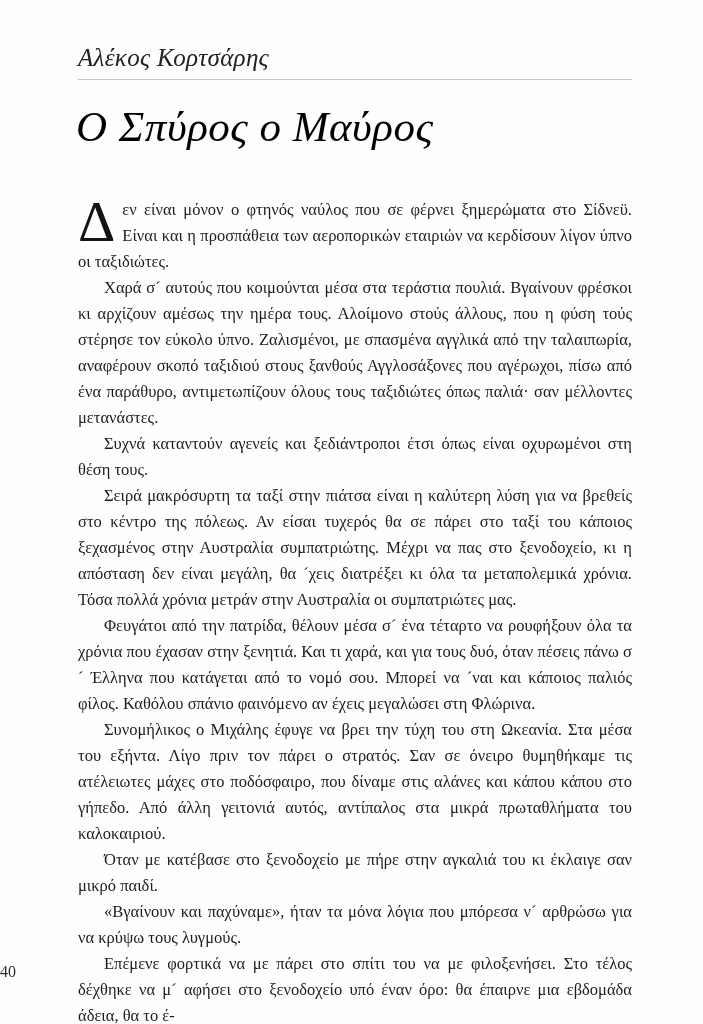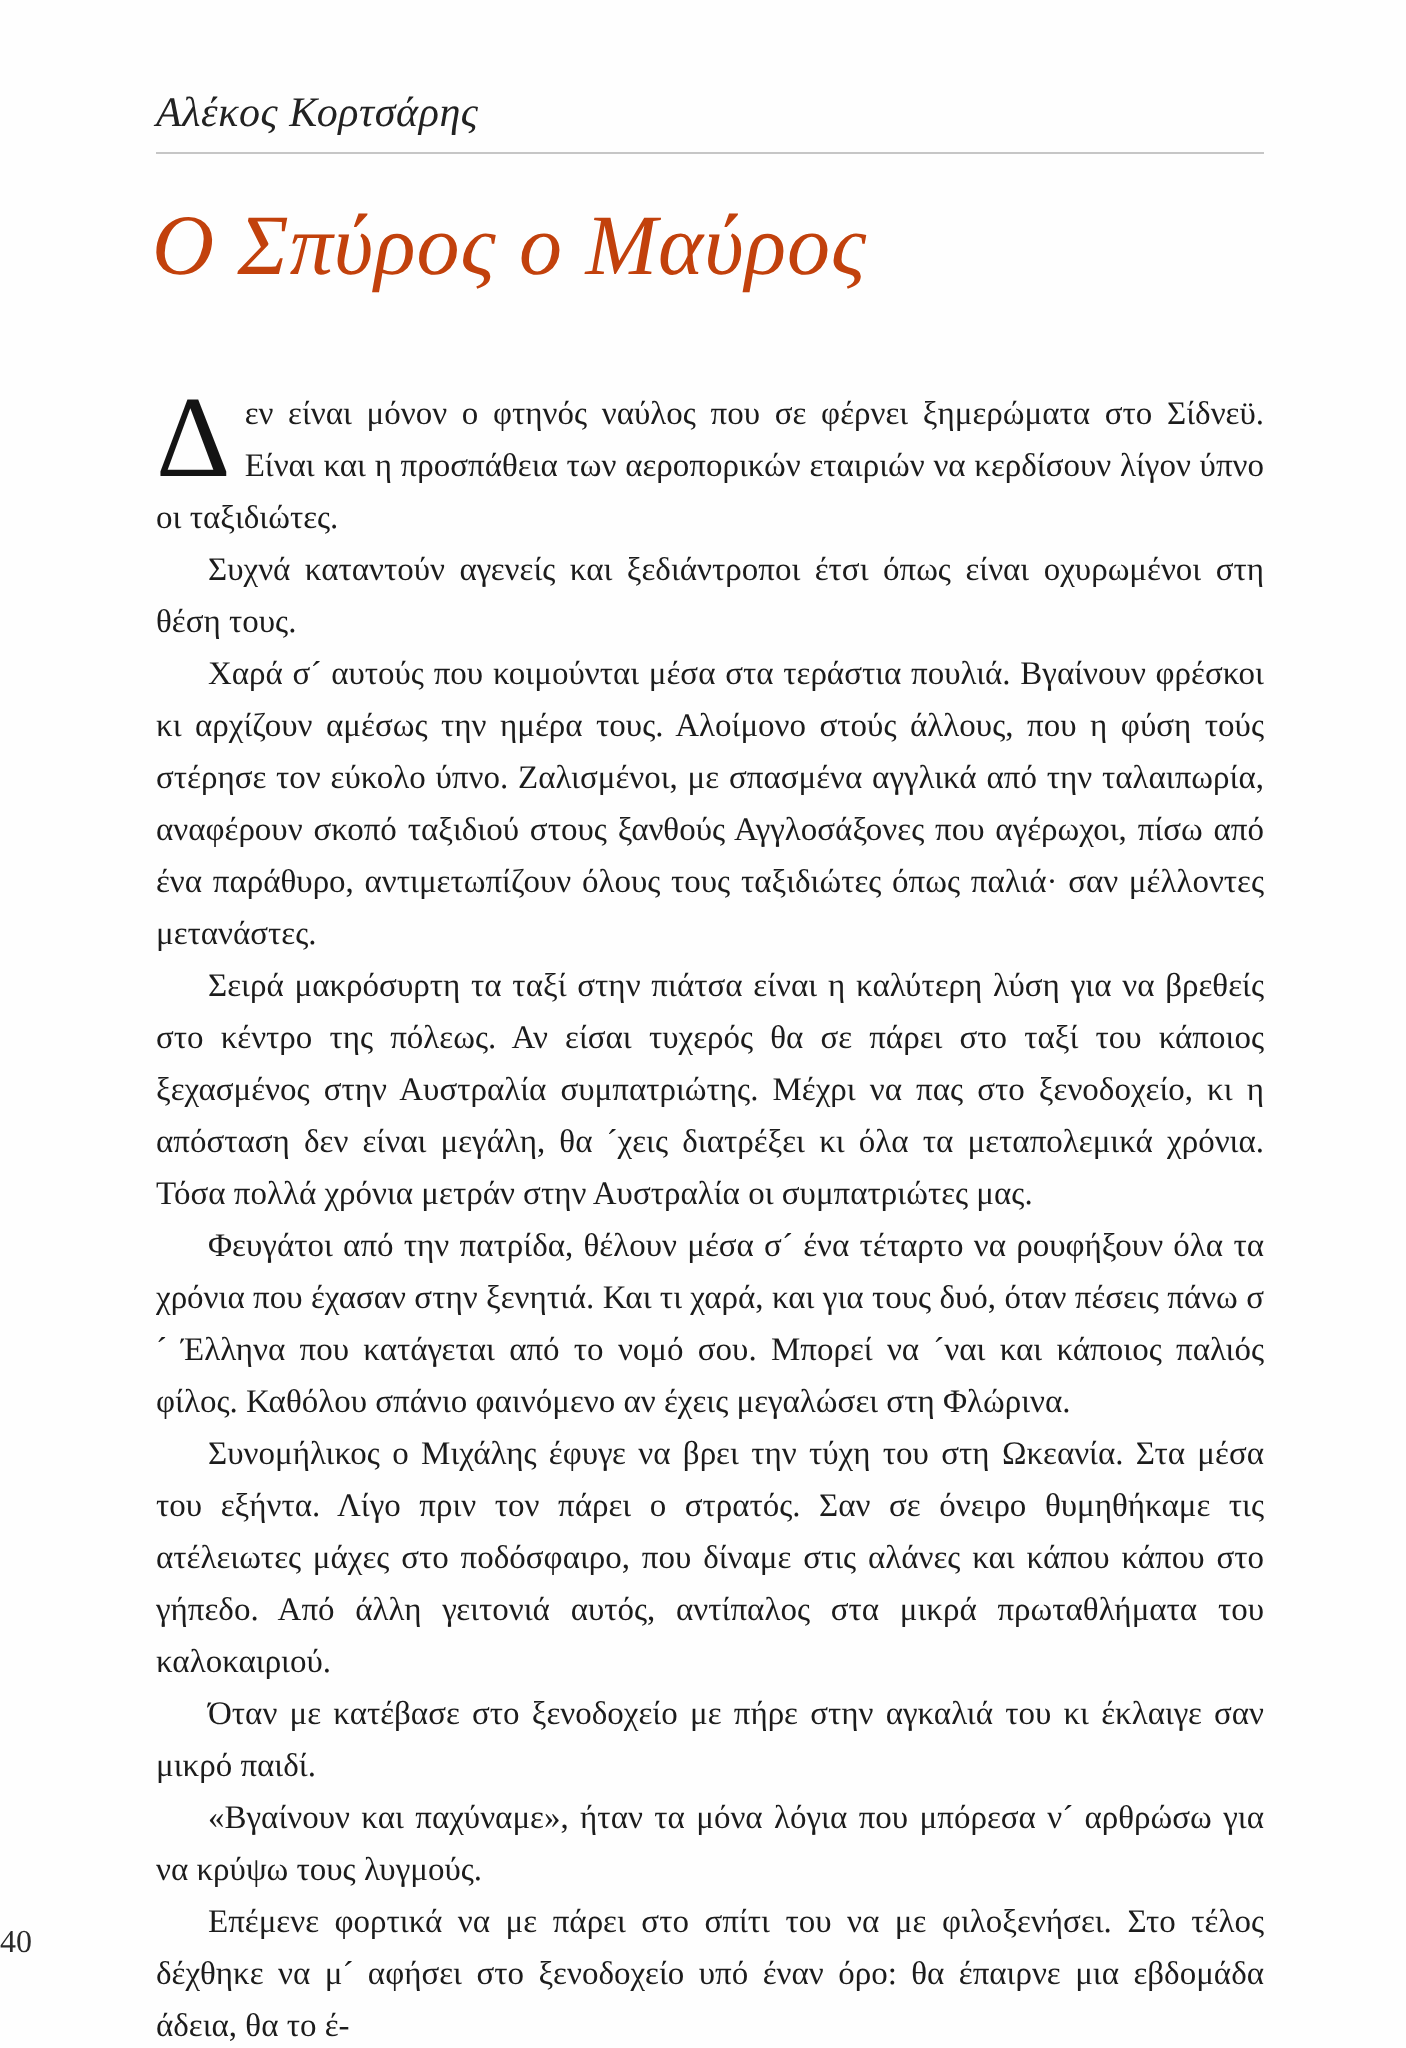--- a/index.html
+++ b/index.html
@@ -20,36 +20,36 @@
   }
   .content {
     position: absolute;
     left: 78px;
     top: 0;
     width: 554px;
   }
   .author {
     margin-top: 44px;
     font-style: italic;
-    font-size: 21px;
+    font-size: 25px;
     letter-spacing: 0.3px;
     color: #222222;
   }
   .header-rule {
     margin-top: 7px;
     height: 1px;
     background: #c6c6c6;
   }
   .title {
     margin: 22px 0 0 -2px;
     font-style: italic;
     font-weight: normal;
     font-size: 43px;
     letter-spacing: 0.5px;
-    color: #c2410c;
+    color: #000000;
   }
   .body-text {
     margin-top: 46px;
     font-size: 16.5px;
     line-height: 26px;
     text-align: justify;
   }
   .body-text p {
     margin: 0;
     text-indent: 26px;
@@ -83,23 +83,23 @@
     <div class="author">Αλέκος Κορτσάρης</div>
 
     <div class="header-rule"></div>
 
     <h1 class="title">Ο Σπύρος ο Μαύρος</h1>
 
     <div class="body-text">
 
       <p class="first-paragraph"><span class="dropcap">Δ</span><span>εν είναι μόνον ο φτηνός ναύλος που σε φέρνει ξημερώματα στο Σίδνεϋ. Είναι και η προσπάθεια των αεροπορικών εταιριών να κερδίσουν λίγον ύπνο οι ταξιδιώτες.</span></p>
 
+      <p>Χαρά σ´ αυτούς που κοιμούνται μέσα στα τεράστια πουλιά. Βγαίνουν φρέσκοι κι αρχίζουν αμέσως την ημέρα τους. Αλοίμονο στούς άλλους, που η φύση τούς στέρησε τον εύκολο ύπνο. Ζαλισμένοι, με σπασμένα αγγλικά από την ταλαιπωρία, αναφέρουν σκοπό ταξιδιού στους ξανθούς Αγγλοσάξονες που αγέρωχοι, πίσω από ένα παράθυρο, αντιμετωπίζουν όλους τους ταξιδιώτες όπως παλιά· σαν μέλλοντες μετανάστες.</p>
+
       <p>Συχνά καταντούν αγενείς και ξεδιάντροποι έτσι όπως είναι οχυρωμένοι στη θέση τους.</p>
-
-      <p>Χαρά σ´ αυτούς που κοιμούνται μέσα στα τεράστια πουλιά. Βγαίνουν φρέσκοι κι αρχίζουν αμέσως την ημέρα τους. Αλοίμονο στούς άλλους, που η φύση τούς στέρησε τον εύκολο ύπνο. Ζαλισμένοι, με σπασμένα αγγλικά από την ταλαιπωρία, αναφέρουν σκοπό ταξιδιού στους ξανθούς Αγγλοσάξονες που αγέρωχοι, πίσω από ένα παράθυρο, αντιμετωπίζουν όλους τους ταξιδιώτες όπως παλιά· σαν μέλλοντες μετανάστες.</p>
 
 
       <p>Σειρά μακρόσυρτη τα ταξί στην πιάτσα είναι η καλύτερη λύση για να βρεθείς στο κέντρο της πόλεως. Αν είσαι τυχερός θα σε πάρει στο ταξί του κάποιος ξεχασμένος στην Αυστραλία συμπατριώτης. Μέχρι να πας στο ξενοδοχείο, κι η απόσταση δεν είναι μεγάλη, θα ´χεις διατρέξει κι όλα τα μεταπολεμικά χρόνια. Τόσα πολλά χρόνια μετράν στην Αυστραλία οι συμπατριώτες μας.</p>
 
       <p>Φευγάτοι από την πατρίδα, θέλουν μέσα σ´ ένα τέταρτο να ρουφήξουν όλα τα χρόνια που έχασαν στην ξενητιά. Και τι χαρά, και για τους δυό, όταν πέσεις πάνω σ´ Έλληνα που κατάγεται από το νομό σου. Μπορεί να ´ναι και κάποιος παλιός φίλος. Καθόλου σπάνιο φαινόμενο αν έχεις μεγαλώσει στη Φλώρινα.</p>
 
       <p>Συνομήλικος ο Μιχάλης έφυγε να βρει την τύχη του στη Ωκεανία. Στα μέσα του εξήντα. Λίγο πριν τον πάρει ο στρατός. Σαν σε όνειρο θυμηθήκαμε τις ατέλειωτες μάχες στο ποδόσφαιρο, που δίναμε στις αλάνες και κάπου κάπου στο γήπεδο. Από άλλη γειτονιά αυτός, αντίπαλος στα μικρά πρωταθλήματα του καλοκαιριού.</p>
 
       <p>Όταν με κατέβασε στο ξενοδοχείο με πήρε στην αγκαλιά του κι έκλαιγε σαν μικρό παιδί.</p>
 

